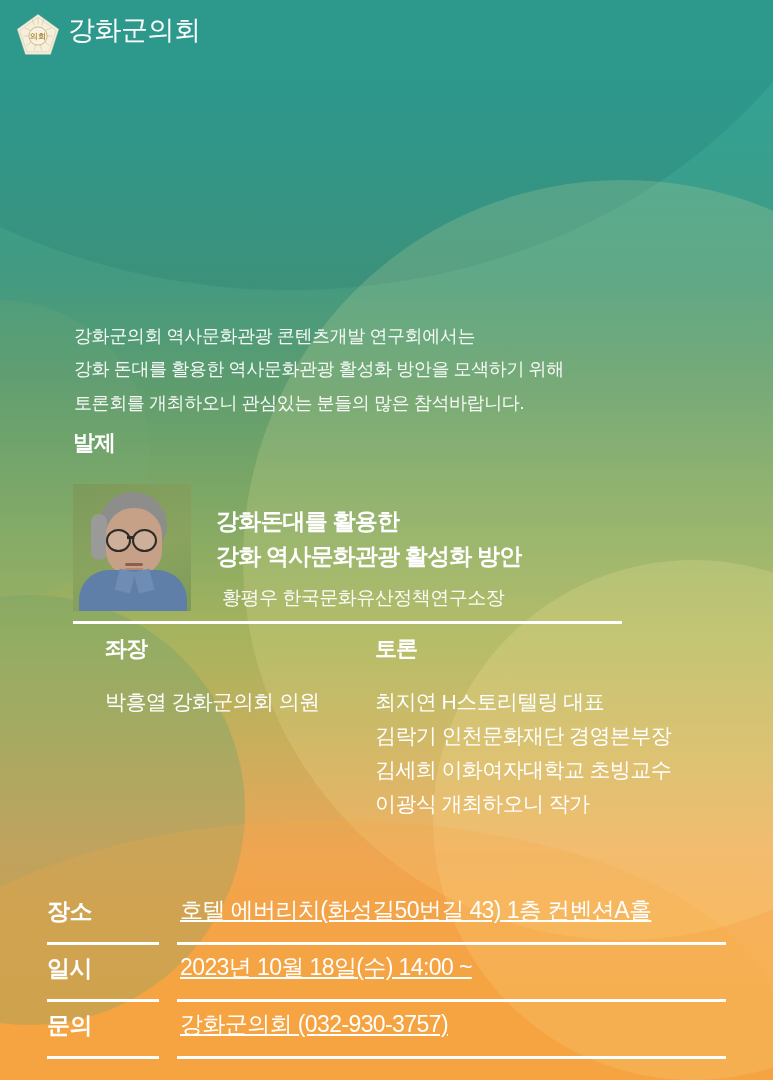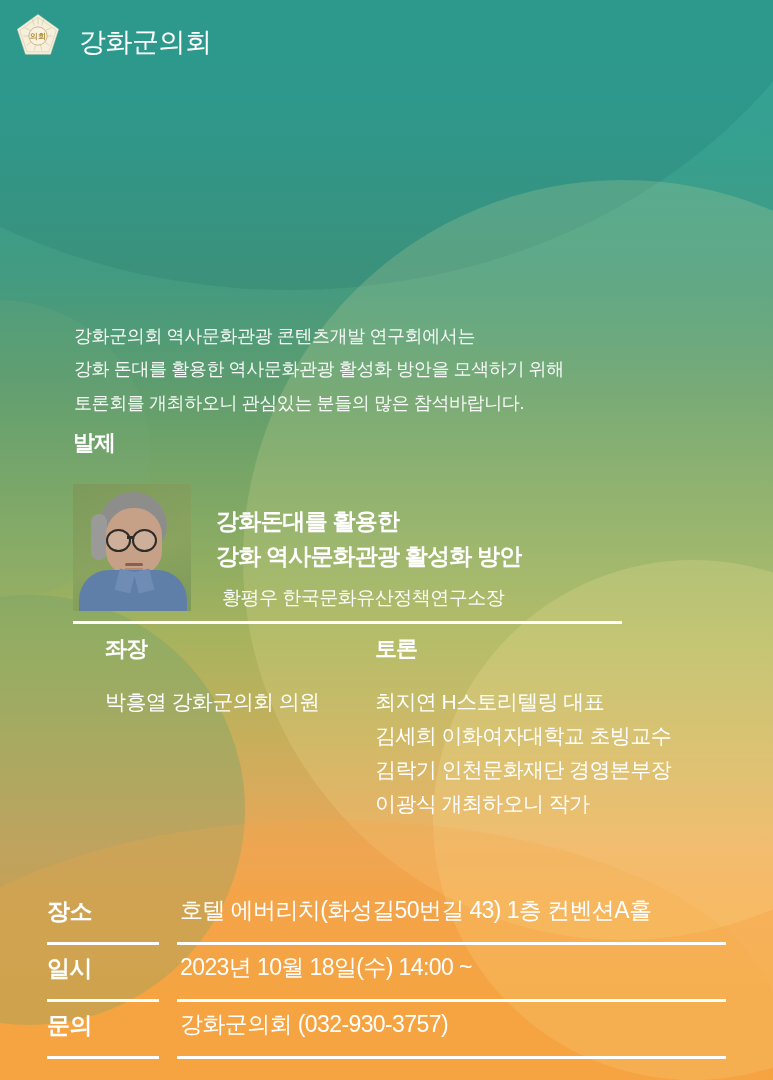--- a/index.html
+++ b/index.html
@@ -81,22 +81,22 @@
     top: 820px;
     background: rgba(245, 170, 70, 0.22);
   }
 
   
   .header {
     position: absolute;
     top: 12px;
     left: 14px;
     display: flex;
-    align-items: flex-end;
-    gap: 17px;
+    align-items: flex-start;
+    gap: 6px;
     z-index: 5;
   }
   .emblem {
     width: 48px;
     height: 48px;
     flex: none;
   }
   .org-name {
     color: #ffffff;
     font-size: 27px;
@@ -320,20 +320,21 @@
   }
   .info-value {
     position: absolute;
     left: 180px;
     top: 7px;
     color: #ffffff;
     font-size: 23px;
     font-weight: 400;
     letter-spacing: -0.6px;
     white-space: nowrap;
+    text-decoration: underline;
   }
   .info-rule-l {
     position: absolute;
     left: 47px;
     bottom: 0;
     width: 112px;
     height: 3px;
     background: #ffffff;
   }
   .info-rule-r {
@@ -419,22 +420,22 @@
     <div class="col-chair">
       <div class="sec-head">좌장</div>
       <div class="panel-list">
         <div>박흥열 강화군의회 의원</div>
       </div>
     </div>
     <div class="col-disc">
       <div class="sec-head">토론</div>
       <div class="panel-list">
         <div>최지연 H스토리텔링 대표</div>
+        <div>김락기 인천문화재단 경영본부장</div>
         <div>김세희 이화여자대학교 초빙교수</div>
-        <div>김락기 인천문화재단 경영본부장</div>
         <div>이광식 개최하오니 작가</div>
       </div>
     </div>
   </div>
 
   <div class="info">
     <div class="info-row">
       <div class="info-label">장소</div>
       <div class="info-value">호텔 에버리치(화성길50번길 43) 1층 컨벤션A홀</div>
       <div class="info-rule-l"></div>

